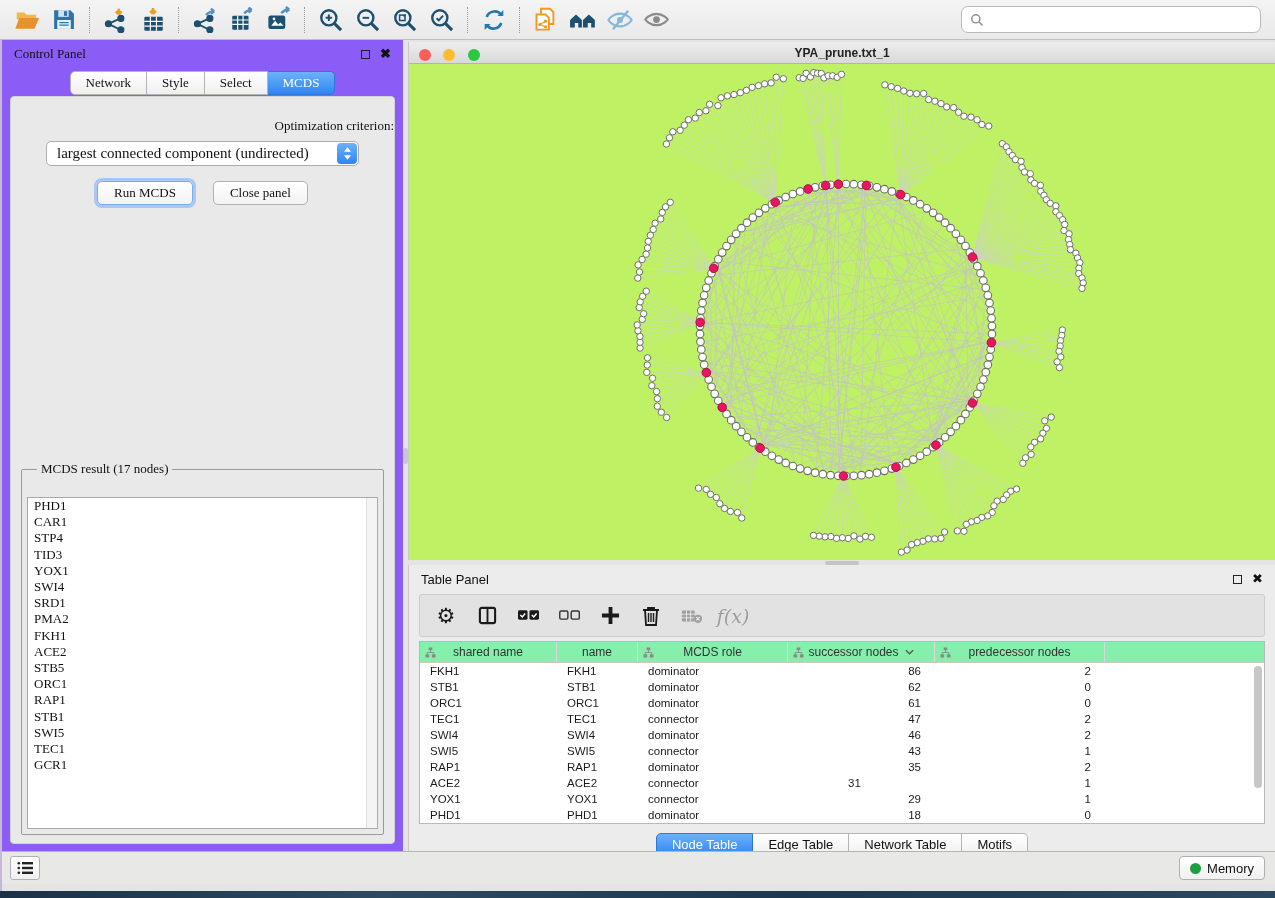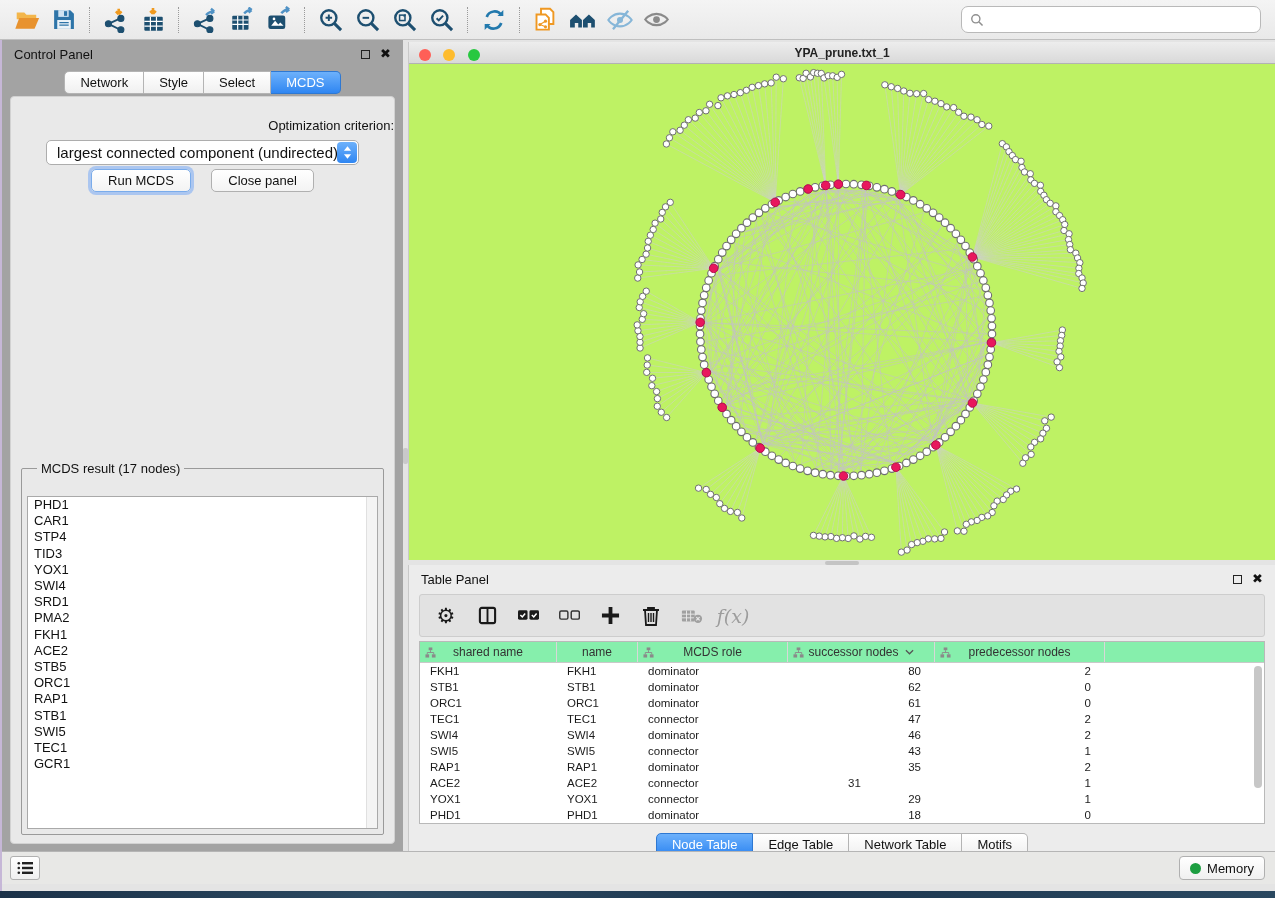--- a/index.html
+++ b/index.html
@@ -15,21 +15,21 @@
     background:linear-gradient(#f4f4f4,#e9e9e9); border-bottom:1px solid #bfbfbf;
     display:flex; align-items:center; padding-left:8px; }
   .tbtn { width:37px; height:32px; display:flex; align-items:center; justify-content:center; cursor:default; }
   .tsep { width:1px; height:26px; border-left:1px dotted #9a9a9a; margin:0 7px; }
   #search-box { margin-left:auto; margin-right:14px; width:300px; height:27px;
     background:#fff; border:1px solid #b9b9b9; border-radius:7px;
     display:flex; align-items:center; padding:0 8px; }
   #search-box input { border:none; outline:none; flex:1; font-size:13px; margin-left:6px; background:transparent; }
 
   
-  #control-panel { position:absolute; left:2px; top:40px; width:401px; height:818px; background:#a3a3a3; }
+  #control-panel { position:absolute; left:2px; top:40px; width:401px; height:818px; background:#8b5cf6;font-family:Liberation Serif, serif; }
   .panel-head { height:28px; display:flex; align-items:center; padding:0 12px; }
   .panel-title { font-size:13px; color:#111; }
   .panel-head .win-icons { margin-left:auto; display:flex; align-items:center; gap:10px; }
   .float-ico { width:9px; height:9px; border:1.6px solid #222; }
   .close-ico { font-size:13px; font-weight:bold; color:#111; line-height:10px; }
 
   .seg { display:inline-flex; }
   .seg button { font-size:13px; color:#111; padding:3px 15px; background:linear-gradient(#ffffff,#f0f0f0);
     border:1px solid #b4b4b4; border-left-width:0; cursor:default; font-family:inherit; }
   .seg button:first-child { border-left-width:1px; border-radius:5px 0 0 5px; }
@@ -40,21 +40,21 @@
 
   #cp-content { position:absolute; left:8px; right:8px; top:56px; bottom:14px;
     background:#e9e9e9; border:1px solid #d2d2d2; border-radius:4px; }
   #opt-label { text-align:right; font-size:13px; margin-top:21px; color:#111; }
   #criterion-select { position:relative; margin:7px 35px 0 35px; height:25px; background:#fff;
     border:1px solid #adadad; border-radius:5px; font-size:15px; line-height:23px; padding-left:10px; color:#111; }
   #criterion-select .stepper { position:absolute; right:1px; top:1px; bottom:1px; width:20px;
     border-radius:4px; background:linear-gradient(var(--accent-light,#5ea5f7),var(--accent,#2d7ce9));
     display:flex; flex-direction:column; align-items:center; justify-content:center; }
   .stepper svg { display:block; }
-  #cp-buttons { margin-top:4px; text-align:center; }
+  #cp-buttons { margin-top:15px; text-align:center; }
   .mac-btn { font-size:13px; font-family:inherit; padding:3px 16px; border:1px solid #b0b0b0;
     border-radius:5px; background:linear-gradient(#ffffff,#f3f3f3); color:#111; cursor:default; }
   #run-mcds { border-color:#7aaceb; box-shadow:0 0 0 3px rgba(120,170,245,.55); margin-right:16px; }
 
   #mcds-fieldset { position:absolute; left:10px; right:10px; top:364px; bottom:8px;
     border:1px solid #9a9a9a; border-radius:2px; padding:3px 4px 4px 4px; }
   #mcds-fieldset legend { font-size:13px; color:#111; padding:0 4px; margin-left:11px; }
   #mcds-list { position:absolute; left:5px; right:5px; top:20px; bottom:5px; background:#fff;
     border:1px solid #a9a9a9; overflow:hidden; }
   #mcds-list .item { font-size:13px; line-height:16.2px; padding-left:6px; color:#111; }
@@ -1153,21 +1153,21 @@
             </svg>
             <span>predecessor nodes</span>
           </div>
           <div class="th" style="flex: 1 1 0%; border-right: none;"></div>
         </div>
       <div id="tbl-body">
           <div class="trow">
             <div class="td" style="width: 137px;">FKH1</div>
             <div class="td" style="width: 81px;">FKH1</div>
             <div class="td" style="width: 150px;">dominator</div>
-            <div class="td num" style="width: 147px;">80</div>
+            <div class="td num" style="width: 147px;">86</div>
             <div class="td num" style="width: 170px;">2</div>
           </div>
           <div class="trow">
             <div class="td" style="width: 137px;">STB1</div>
             <div class="td" style="width: 81px;">STB1</div>
             <div class="td" style="width: 150px;">dominator</div>
             <div class="td num" style="width: 147px;">62</div>
             <div class="td num" style="width: 170px;">0</div>
           </div>
           <div class="trow">

